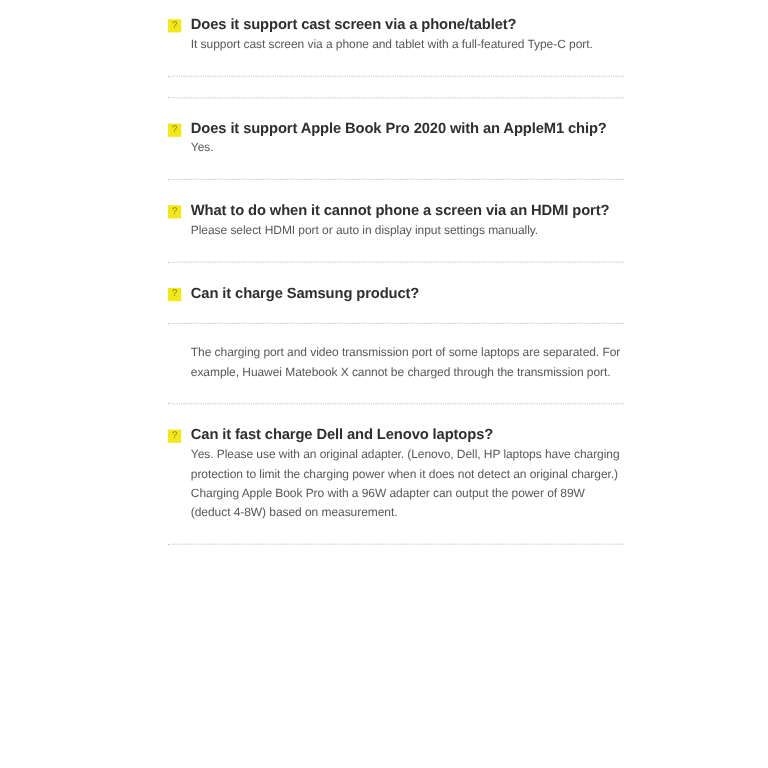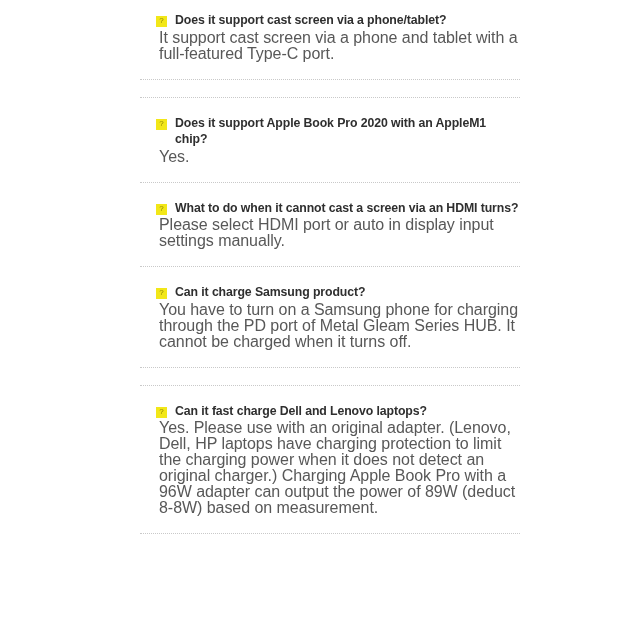--- a/index.html
+++ b/index.html
@@ -20,21 +20,20 @@
     box-sizing: border-box;
     padding: 12px 120px 0 140px;
   }
   .faq-item {
     padding: 0 0 0 0;
   }
   .faq-head {
     display: flex;
     align-items: flex-start;
     gap: 8px;
-    margin-left: 16px;
   }
   .q-badge {
     flex: 0 0 auto;
     width: 11px;
     height: 11px;
     background: #f2e718;
     margin-top: 4px;
     display: block;
     position: relative;
   }
@@ -52,21 +51,21 @@
   }
   .q-text {
     font-size: 12.3px;
     line-height: 16.5px;
     font-weight: bold;
     color: #2f2f2f;
     letter-spacing: -0.1px;
   }
   .a-text {
     margin: 1px 0 0 19px;
-    font-size: 16px;
+    font-size: 10px;
     line-height: 16px;
     color: #585858;
     letter-spacing: -0.05px;
   }
   .divider {
     margin: 17px 0 17px 0;
     border-top: 1px dotted #c9c9c9;
     height: 0;
     font-size: 0;
     line-height: 0;
@@ -95,41 +94,41 @@
       <span class="q-badge"></span>
       <span class="q-text">Does it support Apple Book Pro 2020 with an AppleM1 chip?</span>
     </div>
     <div class="a-text">Yes.</div>
   </div>
   <div class="divider"></div>
 
   <div class="faq-item">
     <div class="faq-head">
       <span class="q-badge"></span>
-      <span class="q-text">What to do when it cannot cast a screen via an HDMI turns?</span>
+      <span class="q-text">What to do when it cannot phone a screen via an HDMI port?</span>
     </div>
     <div class="a-text">Please select HDMI port or auto in display input settings manually.</div>
   </div>
   <div class="divider"></div>
 
   <div class="faq-item">
     <div class="faq-head">
       <span class="q-badge"></span>
       <span class="q-text">Can it charge Samsung product?</span>
     </div>
-    <div class="a-text">You have to turn on a Samsung phone for charging through the PD port of Metal Gleam Series HUB. It cannot be charged when it turns off.</div>
   </div>
   <div class="divider"></div>
 
   <div class="faq-item">
+    <div class="a-text">The charging port and video transmission port of some laptops are separated. For example, Huawei Matebook X cannot be charged through the transmission port.</div>
   </div>
   <div class="divider"></div>
 
   <div class="faq-item">
     <div class="faq-head">
       <span class="q-badge"></span>
       <span class="q-text">Can it fast charge Dell and Lenovo laptops?</span>
     </div>
-    <div class="a-text">Yes. Please use with an original adapter. (Lenovo, Dell, HP laptops have charging protection to limit the charging power when it does not detect an original charger.) Charging Apple Book Pro with a 96W adapter can output the power of 89W (deduct 8-8W) based on measurement.</div>
+    <div class="a-text">Yes. Please use with an original adapter. (Lenovo, Dell, HP laptops have charging protection to limit the charging power when it does not detect an original charger.) Charging Apple Book Pro with a 96W adapter can output the power of 89W (deduct 4-8W) based on measurement.</div>
   </div>
   <div class="divider"></div>
 
 </div>
 
 </body></html>

